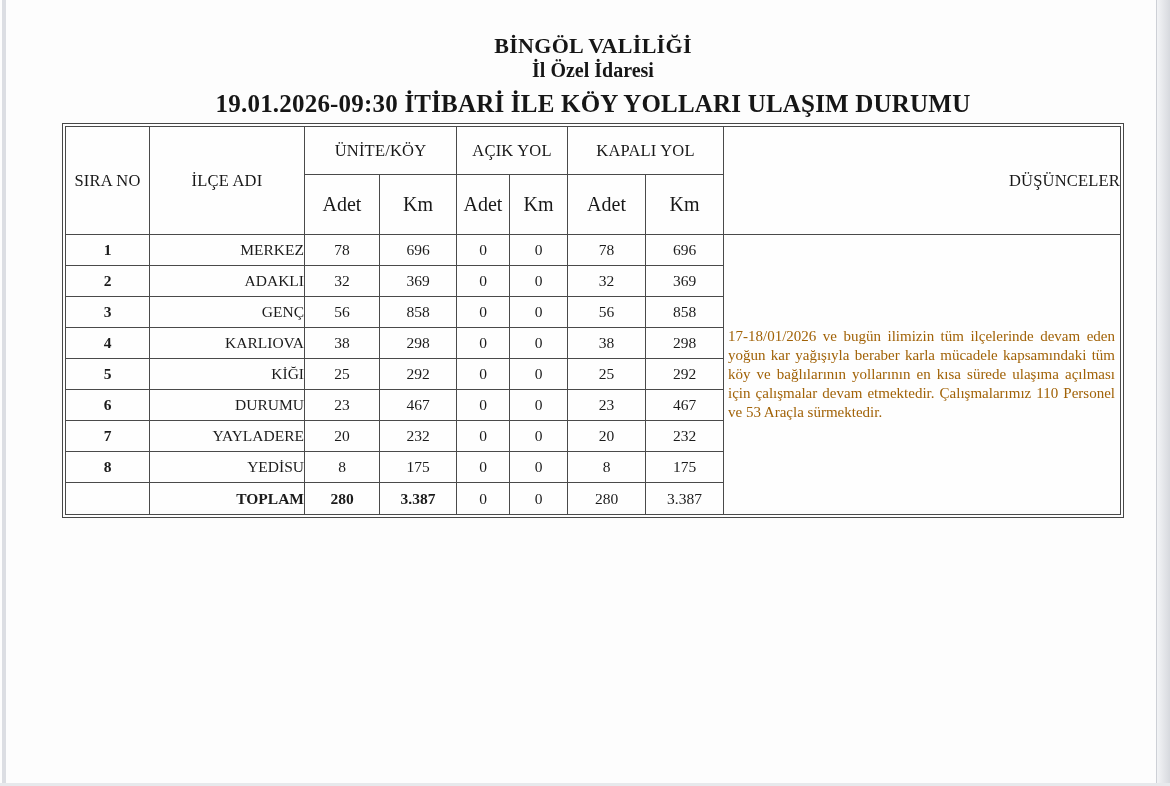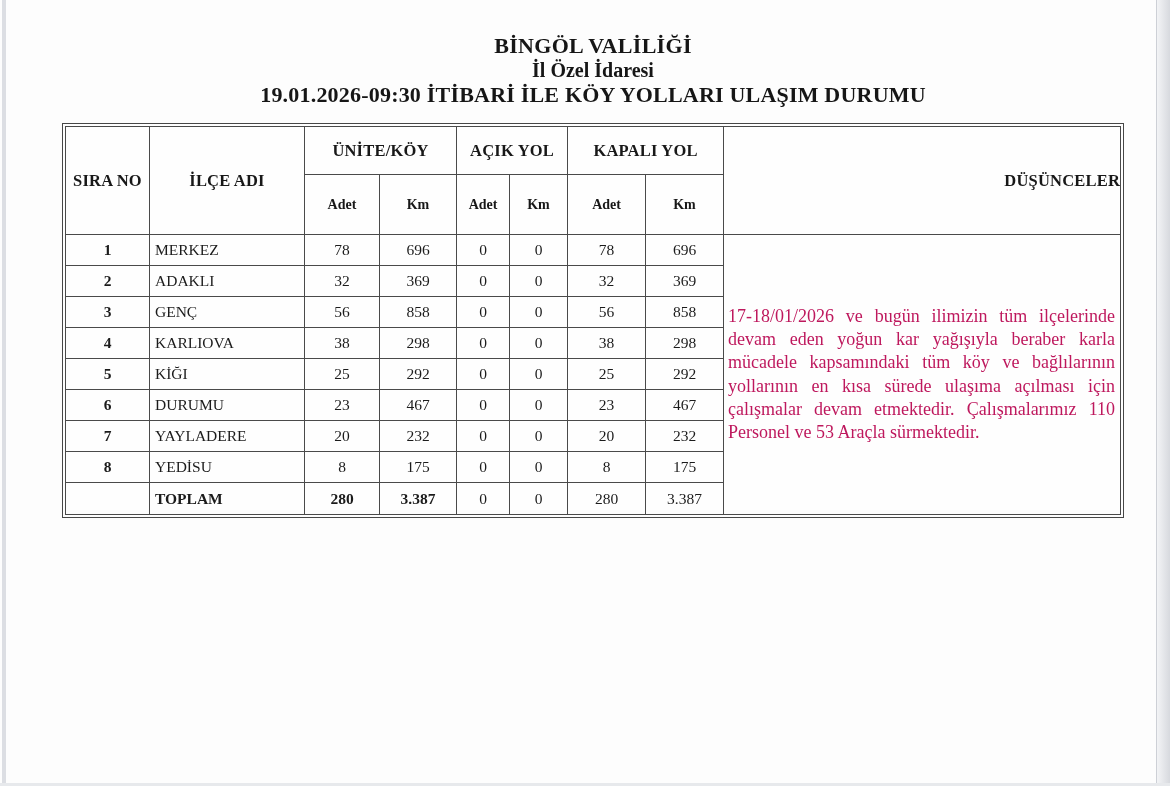--- a/index.html
+++ b/index.html
@@ -28,57 +28,57 @@
     background: #e7e9ec;
   }
 
   
   .titles {
     position: absolute; left: 62px; top: 33px; width: 1062px;
     text-align: center; font-weight: bold; color: #161616;
   }
   .t1 { font-size: 22px; letter-spacing: 0.3px; }
   .t2 { font-size: 20px; }
-  .t3 { font-size: 22px; letter-spacing: 0.2px; }
+  .t3 { font-size: 25px; margin-top: 8px; letter-spacing: 0.2px; }
 
   
   .table-wrap {
     position: absolute; left: 62px; top: 123px;
     border: 1px solid #474747;
     padding: 2px;
     background: #fefefe;
   }
   table {
     border-collapse: collapse;
     table-layout: fixed;
     width: 1055px;
   }
   th, td {
     border: 1px solid #4a4a4a;
     overflow: hidden;
     white-space: nowrap;
     padding: 0;
   }
-  thead th { font-weight: bold; color: #181818; }
+  thead th { font-weight: normal; color: #181818; }
   thead tr.group-row th { height: 47px; font-size: 16.5px; letter-spacing: 0.2px; }
-  thead tr.sub-row th { height: 59px; font-size: 14px; }
+  thead tr.sub-row th { height: 59px; font-size: 20px; }
   thead th.dus { font-size: 17px; text-align: right; }
   tbody td { height: 30px; font-size: 15.5px; }
   tbody tr.total td { height: 31px; }
   .c { text-align: center; }
-  .l { text-align: left; padding-left: 5px; }
+  .l { text-align: right; padding-left: 5px; }
   .b { font-weight: bold; }
   td.note {
     vertical-align: middle;
     white-space: normal;
     text-align: justify;
-    font-size: 18px;
+    font-size: 15px;
     line-height: 1.28;
     padding: 2px 5px 2px 4px;
-    color: #be185d;
+    color: #a16207;
   }
 </style>
 </head>
 <body>
 
 <div class="page">
   <div class="edge-left"></div>
   <div class="edge-right"></div>
   <div class="edge-bottom"></div>
 

